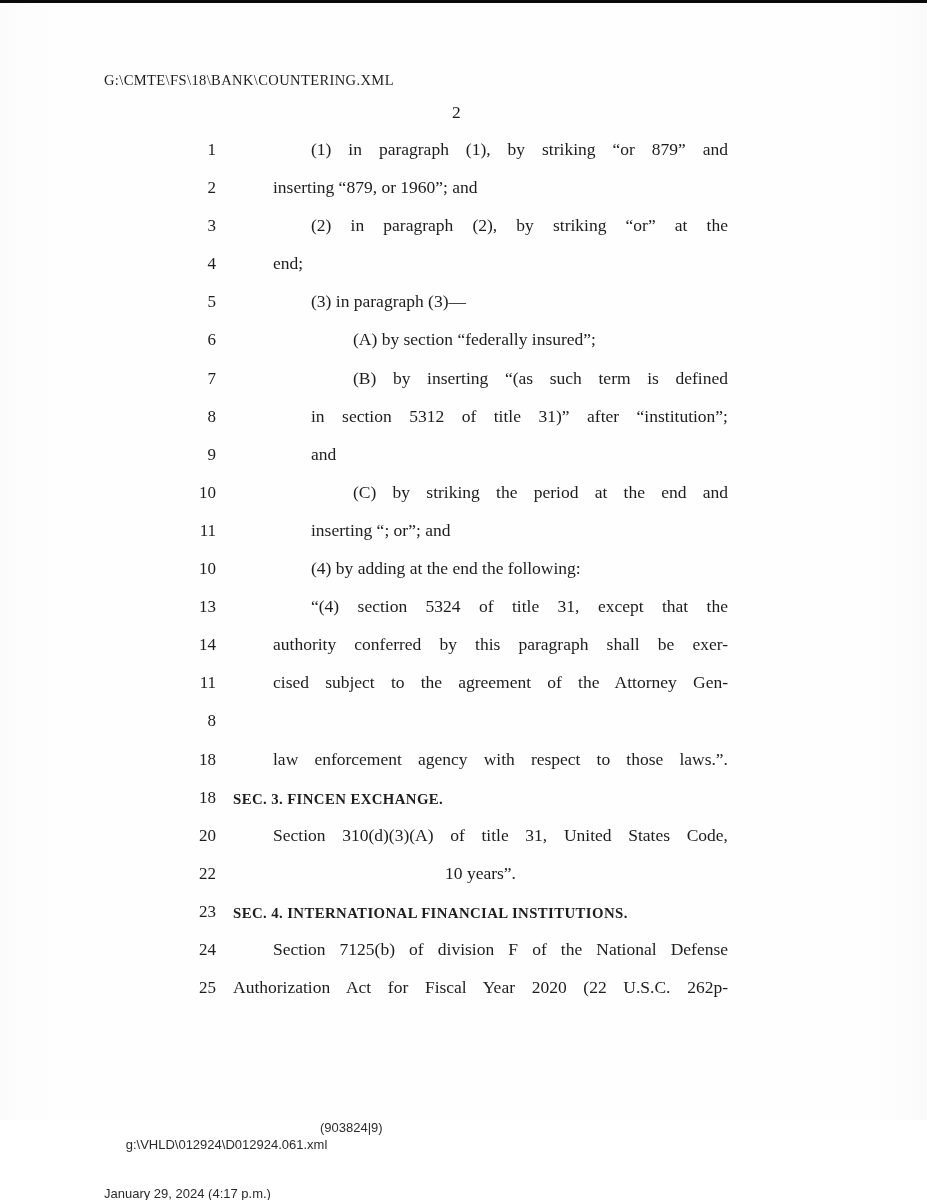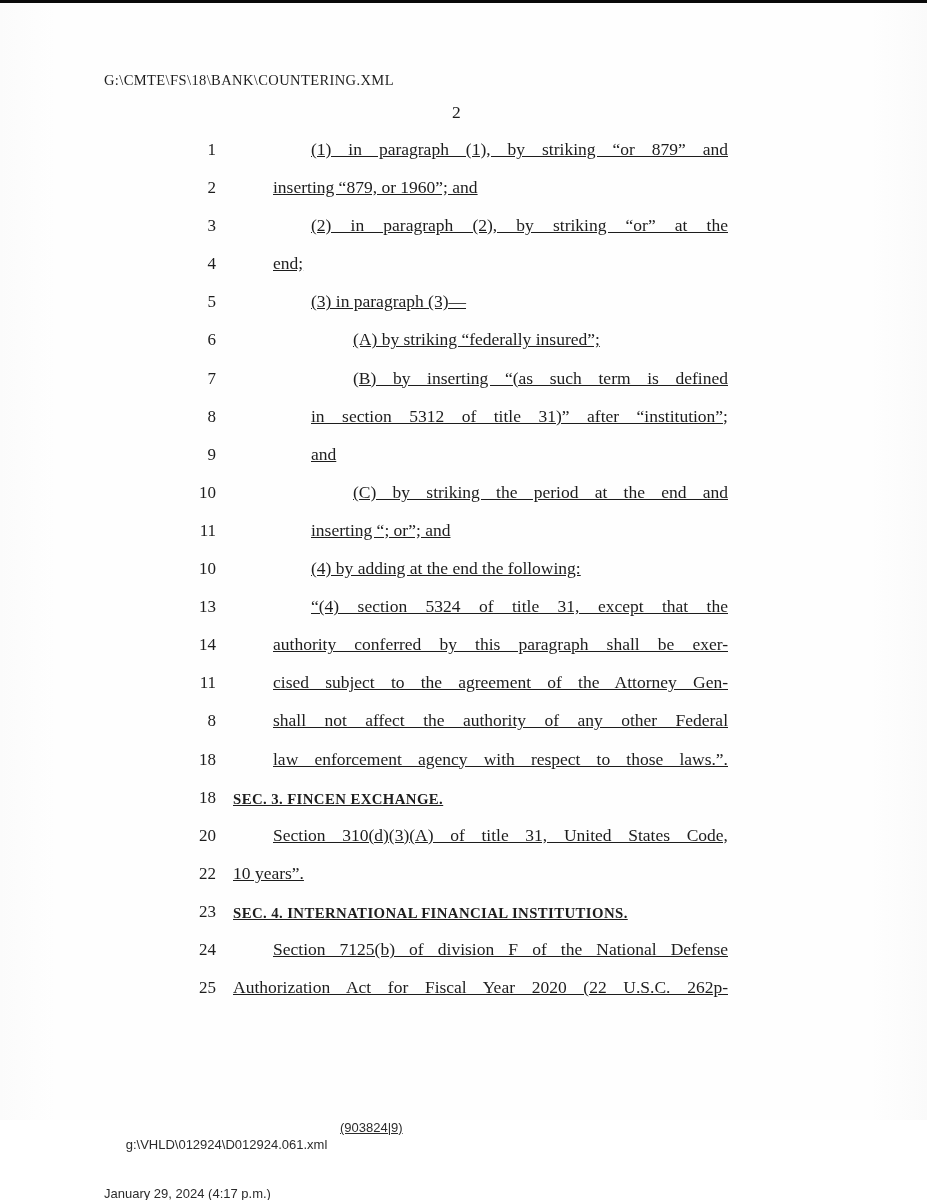--- a/index.html
+++ b/index.html
@@ -58,50 +58,49 @@
     line-height: 21px;
   }
   .ltext {
     display: block;
     box-sizing: border-box;
     width: 495px;
     margin-left: 17px;
     font-size: 17.5px;
     line-height: 21px;
     white-space: nowrap;
-    text-decoration: underline;
   }
   .ltext.just {
     white-space: normal;
     text-align: justify;
     text-align-last: justify;
   }
   .sec-head {
     font-weight: bold;
     font-size: 14.8px;
     letter-spacing: 0.4px;
     padding-top: 2px;
   }
   .sec-first { padding-left: 40px; }
-  .sec-cont  { padding-left: 0; }
+  .sec-cont  { padding-left: 0; text-align: center; }
   .par-first { padding-left: 78px; }
   .par-cont  { padding-left: 40px; }
   .sub-first { padding-left: 120px; }
   .sub-cont  { padding-left: 78px; }
   .footer {
     position: absolute;
     left: 104px;
     top: 1120px;
     font-family: "Liberation Sans", sans-serif;
     font-size: 13px;
     line-height: 16.5px;
     color: #2b2b2b;
   }
   .frow { position: relative; white-space: pre; }
-  .fid { position: absolute; left: 236px; top: 0; text-decoration: underline; }
+  .fid { position: absolute; left: 216px; top: 0; }
 </style>
 </head>
 <body>
 
 <div class="page">
   <div class="topline"></div>
 
   <div class="header">G:\CMTE\FS\18\BANK\COUNTERING.XML</div>
 
   <div class="pagenum">2</div>
@@ -122,21 +121,21 @@
       <div class="line">
         <span class="lnum">4</span>
         <span class="ltext par-cont">end;</span>
       </div>
       <div class="line">
         <span class="lnum">5</span>
         <span class="ltext par-first">(3) in paragraph (3)—</span>
       </div>
       <div class="line">
         <span class="lnum">6</span>
-        <span class="ltext sub-first">(A) by striking “federally insured”;</span>
+        <span class="ltext sub-first">(A) by section “federally insured”;</span>
       </div>
       <div class="line">
         <span class="lnum">7</span>
         <span class="ltext sub-first just">(B) by inserting “(as such term is defined</span>
       </div>
       <div class="line">
         <span class="lnum">8</span>
         <span class="ltext sub-cont just">in section 5312 of title 31)” after “institution”;</span>
       </div>
       <div class="line">
@@ -162,21 +161,20 @@
       <div class="line">
         <span class="lnum">14</span>
         <span class="ltext par-cont just">authority conferred by this paragraph shall be exer-</span>
       </div>
       <div class="line">
         <span class="lnum">11</span>
         <span class="ltext par-cont just">cised subject to the agreement of the Attorney Gen-</span>
       </div>
       <div class="line">
         <span class="lnum">8</span>
-        <span class="ltext par-cont just">shall not affect the authority of any other Federal</span>
       </div>
       <div class="line">
         <span class="lnum">18</span>
         <span class="ltext par-cont just">law enforcement agency with respect to those laws.”.</span>
       </div>
       <div class="line">
         <span class="lnum">18</span>
         <span class="ltext sec-head">SEC. 3. FINCEN EXCHANGE.</span>
       </div>
       <div class="line">

